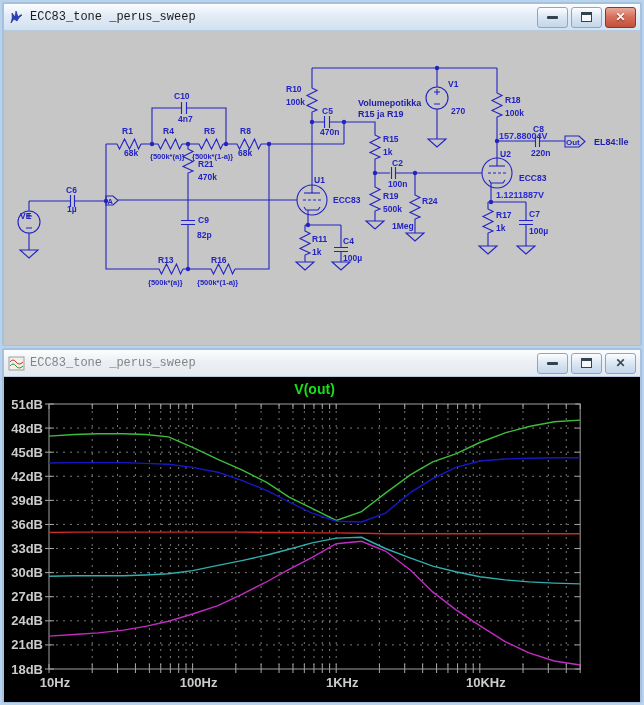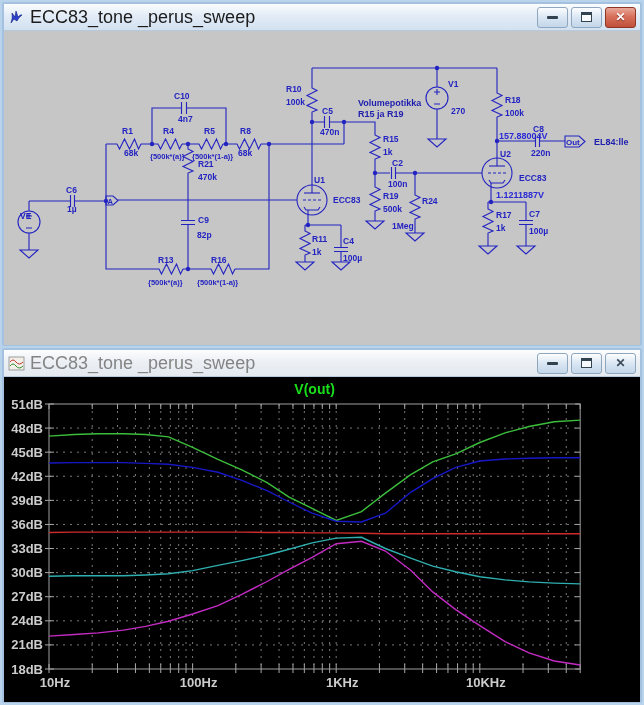--- a/index.html
+++ b/index.html
@@ -9,21 +9,21 @@
   }
   .window{position:absolute;left:2px;width:640px;border:2px solid #A4C2E0;
     background:#E8F0F8;box-sizing:border-box;border-radius:2px;}
   #win-schematic{top:2px;height:344px;}
   #win-plot{top:348px;height:355px;}
   .titlebar{height:26px;display:flex;align-items:center;padding:0 4px;
     background:linear-gradient(#FBFDFE,#E2ECF7 45%,#D3E1F0);
     border-bottom:1px solid #B6CADF;}
   .titlebar.inactive{background:linear-gradient(#FCFDFE,#ECF0F5 45%,#E3E9EF);}
   .title-icon{width:17px;height:17px;margin-right:5px;flex:0 0 auto;}
-  .title-text{flex:1;font-size:18px;color:#1C1C1C;white-space:nowrap;overflow:hidden;}
+  .title-text{flex:1;font-size:12px;color:#1C1C1C;white-space:nowrap;overflow:hidden;font-family:Liberation Mono, monospace;}
   .inactive .title-text{color:#848484;}
   .win-buttons{display:flex;gap:3px;}
   .win-btn{width:29px;height:19px;border:1px solid #8EA6BE;border-radius:3px;
     background:linear-gradient(#FDFEFF,#DCE8F4 45%,#C3D6E9);
     display:flex;align-items:center;justify-content:center;cursor:default;}
   .win-btn.close-active{background:linear-gradient(#E9A899,#D7705B 45%,#C0503B);
     border-color:#8E3526;}
   .glyph-min{width:11px;height:3px;background:#33424F;border-radius:1px;}
   .close-active .glyph-x{color:#FFFFFF;font-weight:bold;font-size:12px;line-height:1;
     text-shadow:0 1px 1px #7A2417;}

